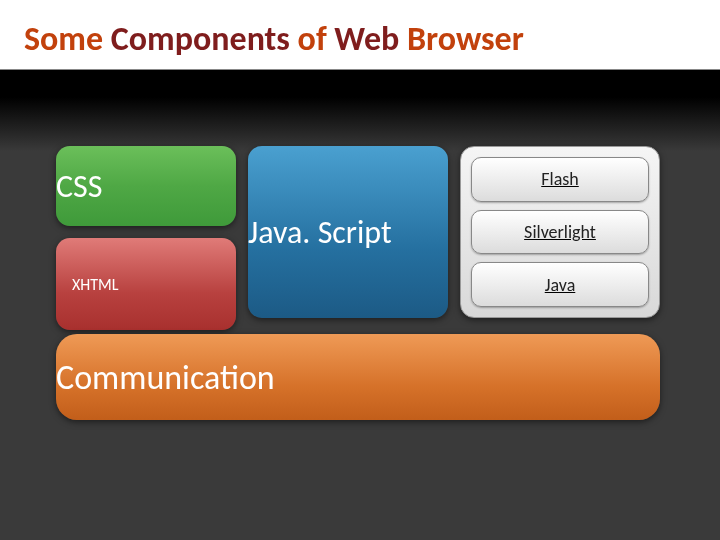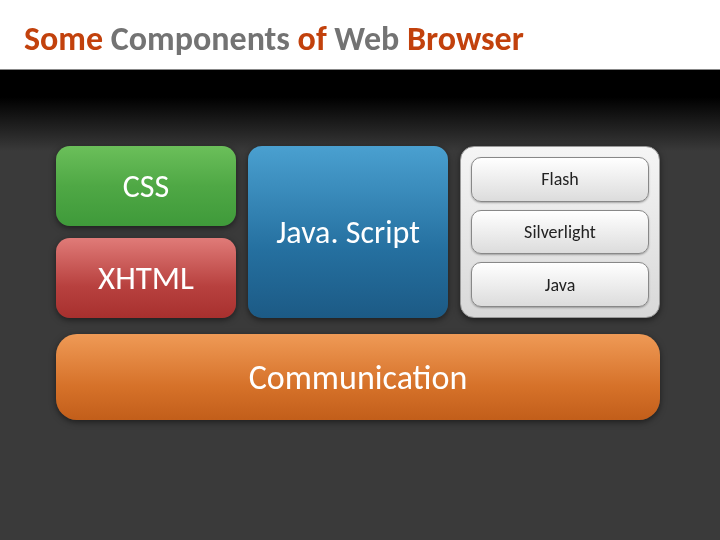--- a/index.html
+++ b/index.html
@@ -11,63 +11,65 @@
   }
   .title {
     padding: 18px 24px 10px 24px;
     font-size: 34px;
     font-weight: 600;
     color: #000;
     background: #fff;
     border-bottom: 1px solid #888;
   }
   .title .accent { color: #c2410c; }
-  .title .plain { color: #737373; }
+  .title .plain { color: #7f1d1d; }
   .canvas {
     position: relative;
     width: 100%;
     height: 460px;
   }
   .block {
     position: absolute;
     border-radius: 14px;
     display: flex;
     align-items: center;
-    justify-content: center;
+    justify-content: flex-start;
     color: #fff;
     font-weight: 400;
     box-shadow: 0 2px 6px rgba(0,0,0,0.5);
   }
   .css {
     left: 56px; top: 76px; width: 180px; height: 80px;
     background: linear-gradient(to bottom, #6bbf5a 0%, #4fa845 50%, #3f9a3a 100%);
     font-size: 32px;
   }
   .xhtml {
-    left: 56px; top: 168px; width: 180px; height: 80px;
+    left: 56px; top: 168px; width: 180px; height: 92px;
     background: linear-gradient(to bottom, #e07b78 0%, #b8413f 60%, #a8302e 100%);
-    font-size: 33px;
+    font-size: 16px;
+    padding-left: 16px;
   }
   .js {
     left: 248px; top: 76px; width: 200px; height: 172px;
     background: linear-gradient(to bottom, #4aa0d0 0%, #2570a0 60%, #1c5a85 100%);
     font-size: 32px;
   }
   .plug-panel {
     left: 460px; top: 76px; width: 200px; height: 172px;
     background: linear-gradient(to bottom, #f5f5f5 0%, #d8d8d8 100%);
     border: 1px solid #999;
     border-radius: 14px;
     box-shadow: 0 2px 6px rgba(0,0,0,0.5);
     position: absolute;
     display: flex;
     flex-direction: column;
     justify-content: space-around;
     padding: 10px;
     gap: 8px;
+    text-decoration: underline;
   }
   .plug {
     flex: 1;
     background: linear-gradient(to bottom, #ffffff 0%, #dcdcdc 100%);
     border: 1px solid #888;
     border-radius: 10px;
     display: flex;
     align-items: center;
     justify-content: center;
     color: #222;

